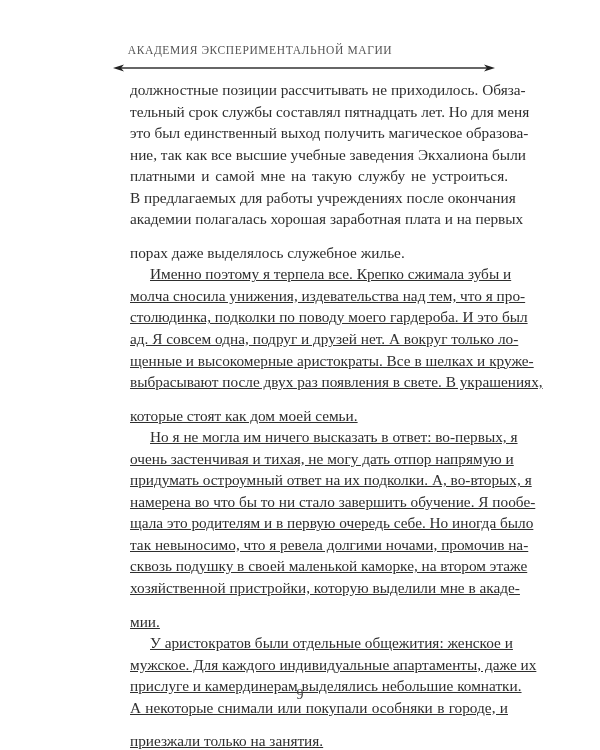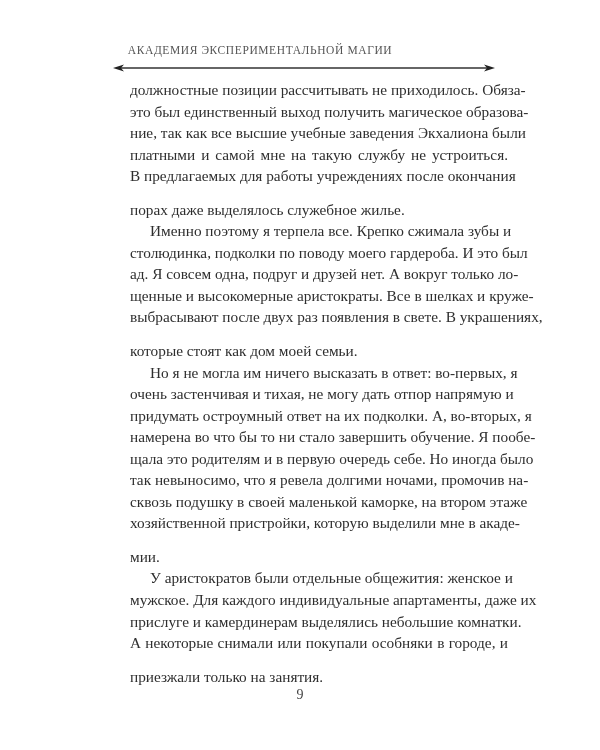--- a/index.html
+++ b/index.html
@@ -43,20 +43,21 @@
       text-align: justify;
       hyphens: manual;
       color: #2e2e2e;
     }
     .text-block p {
       margin: 0;
       text-indent: 0;
     }
     .text-block p.indent {
       text-indent: 20px;
+      text-decoration: underline;
     }
     .line {
       display: block;
       text-align: justify;
       text-align-last: justify;
       white-space: nowrap;
       overflow: visible;
     }
     .line.last {
       text-align-last: left;
@@ -81,28 +82,31 @@
   <svg width="382" height="10" viewBox="0 0 382 10" xmlns="http://www.w3.org/2000/svg">
     <line x1="6" y1="5" x2="376" y2="5" stroke="#333333" stroke-width="1.4"></line>
     <polygon points="0,5 11,1.5 8,5 11,8.5" fill="#222222"></polygon>
     <polygon points="382,5 371,1.5 374,5 371,8.5" fill="#222222"></polygon>
   </svg>
 </div>
 
 <div class="text-block">
   <p>
     <span class="line">должностные позиции рассчитывать не приходилось. Обяза-</span>
+    <span class="line">тельный срок службы составлял пятнадцать лет. Но для меня</span>
     <span class="line">это был единственный выход получить магическое образова-</span>
     <span class="line">ние, так как все высшие учебные заведения Экхалиона были</span>
     <span class="line">платными и самой мне на такую службу не устроиться.</span>
     <span class="line">В предлагаемых для работы учреждениях после окончания</span>
+    <span class="line">академии полагалась хорошая заработная плата и на первых</span>
     <span class="line last">порах даже выделялось служебное жилье.</span>
   </p>
   <p class="indent">
     <span class="line" style="text-indent:20px">Именно поэтому я терпела все. Крепко сжимала зубы и</span>
+    <span class="line" style="text-indent:0">молча сносила унижения, издевательства над тем, что я про-</span>
     <span class="line" style="text-indent:0">столюдинка, подколки по поводу моего гардероба. И это был</span>
     <span class="line" style="text-indent:0">ад. Я совсем одна, подруг и друзей нет. А вокруг только ло-</span>
     <span class="line" style="text-indent:0">щенные и высокомерные аристократы. Все в шелках и круже-</span>
     <span class="line" style="text-indent:0">выбрасывают после двух раз появления в свете. В украшениях,</span>
     <span class="line last" style="text-indent:0">которые стоят как дом моей семьи.</span>
   </p>
   <p class="indent">
     <span class="line" style="text-indent:20px">Но я не могла им ничего высказать в ответ: во-первых, я</span>
     <span class="line" style="text-indent:0">очень застенчивая и тихая, не могу дать отпор напрямую и</span>
     <span class="line" style="text-indent:0">придумать остроумный ответ на их подколки. А, во-вторых, я</span>

